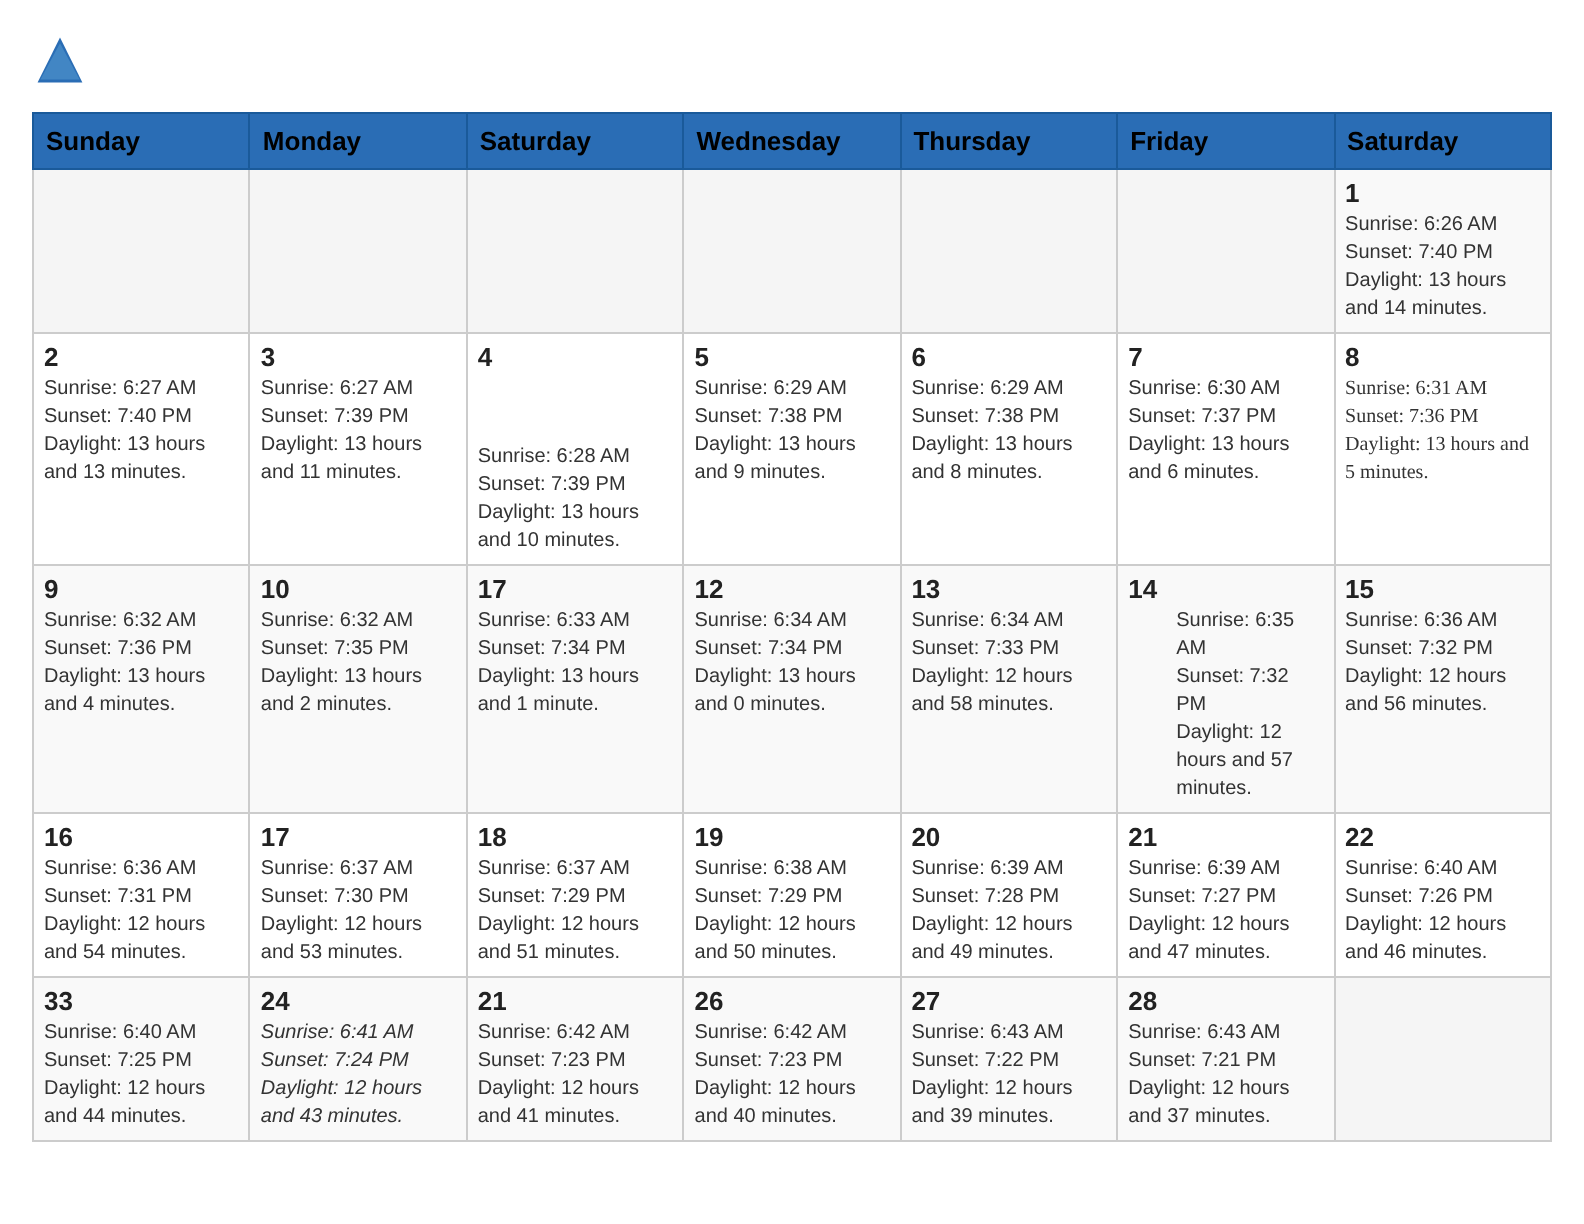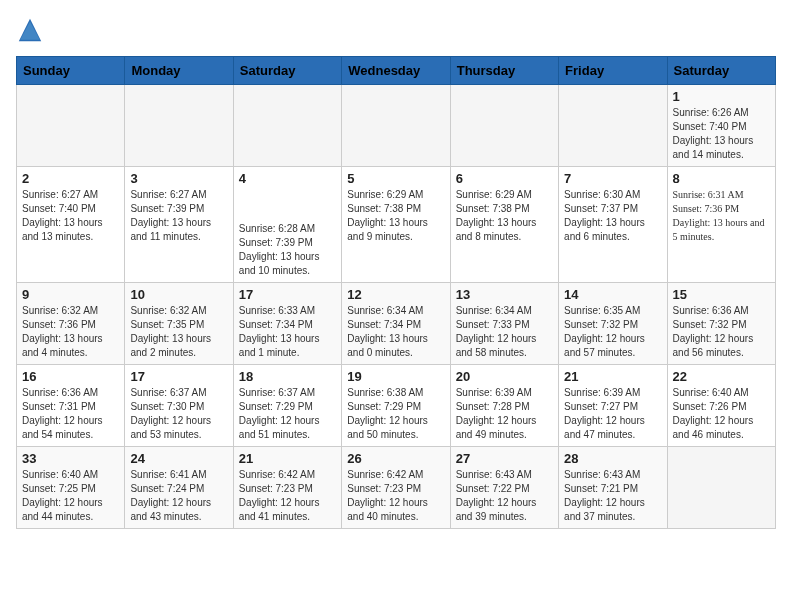--- a/index.html
+++ b/index.html
@@ -201,21 +201,21 @@
 Daylight: 13 hours and 0 minutes.</div>
         </td>
         <td>
           <span class="day-num">13</span>
           <div class="day-info" style="white-space: pre-line;">Sunrise: 6:34 AM
 Sunset: 7:33 PM
 Daylight: 12 hours and 58 minutes.</div>
         </td>
         <td>
           <span class="day-num">14</span>
-          <div class="day-info" style="white-space: pre-line;">Sunrise: 6:35 AM
+          <div class="day-info" style="white-space: pre-line; margin-left: 24px;">Sunrise: 6:35 AM
 Sunset: 7:32 PM
 Daylight: 12 hours and 57 minutes.</div>
         </td>
         <td>
           <span class="day-num">15</span>
           <div class="day-info" style="white-space: pre-line;">Sunrise: 6:36 AM
 Sunset: 7:32 PM
 Daylight: 12 hours and 56 minutes.</div>
         </td>
       </tr>
@@ -265,21 +265,21 @@
       </tr>
       <tr>
         <td>
           <span class="day-num">33</span>
           <div class="day-info" style="white-space: pre-line;">Sunrise: 6:40 AM
 Sunset: 7:25 PM
 Daylight: 12 hours and 44 minutes.</div>
         </td>
         <td>
           <span class="day-num">24</span>
-          <div class="day-info" style="white-space: pre-line;">Sunrise: 6:41 AM
+          <div class="day-info" style="white-space: pre-line; font-style: italic;">Sunrise: 6:41 AM
 Sunset: 7:24 PM
 Daylight: 12 hours and 43 minutes.</div>
         </td>
         <td>
           <span class="day-num">21</span>
           <div class="day-info" style="white-space: pre-line;">Sunrise: 6:42 AM
 Sunset: 7:23 PM
 Daylight: 12 hours and 41 minutes.</div>
         </td>
         <td>

